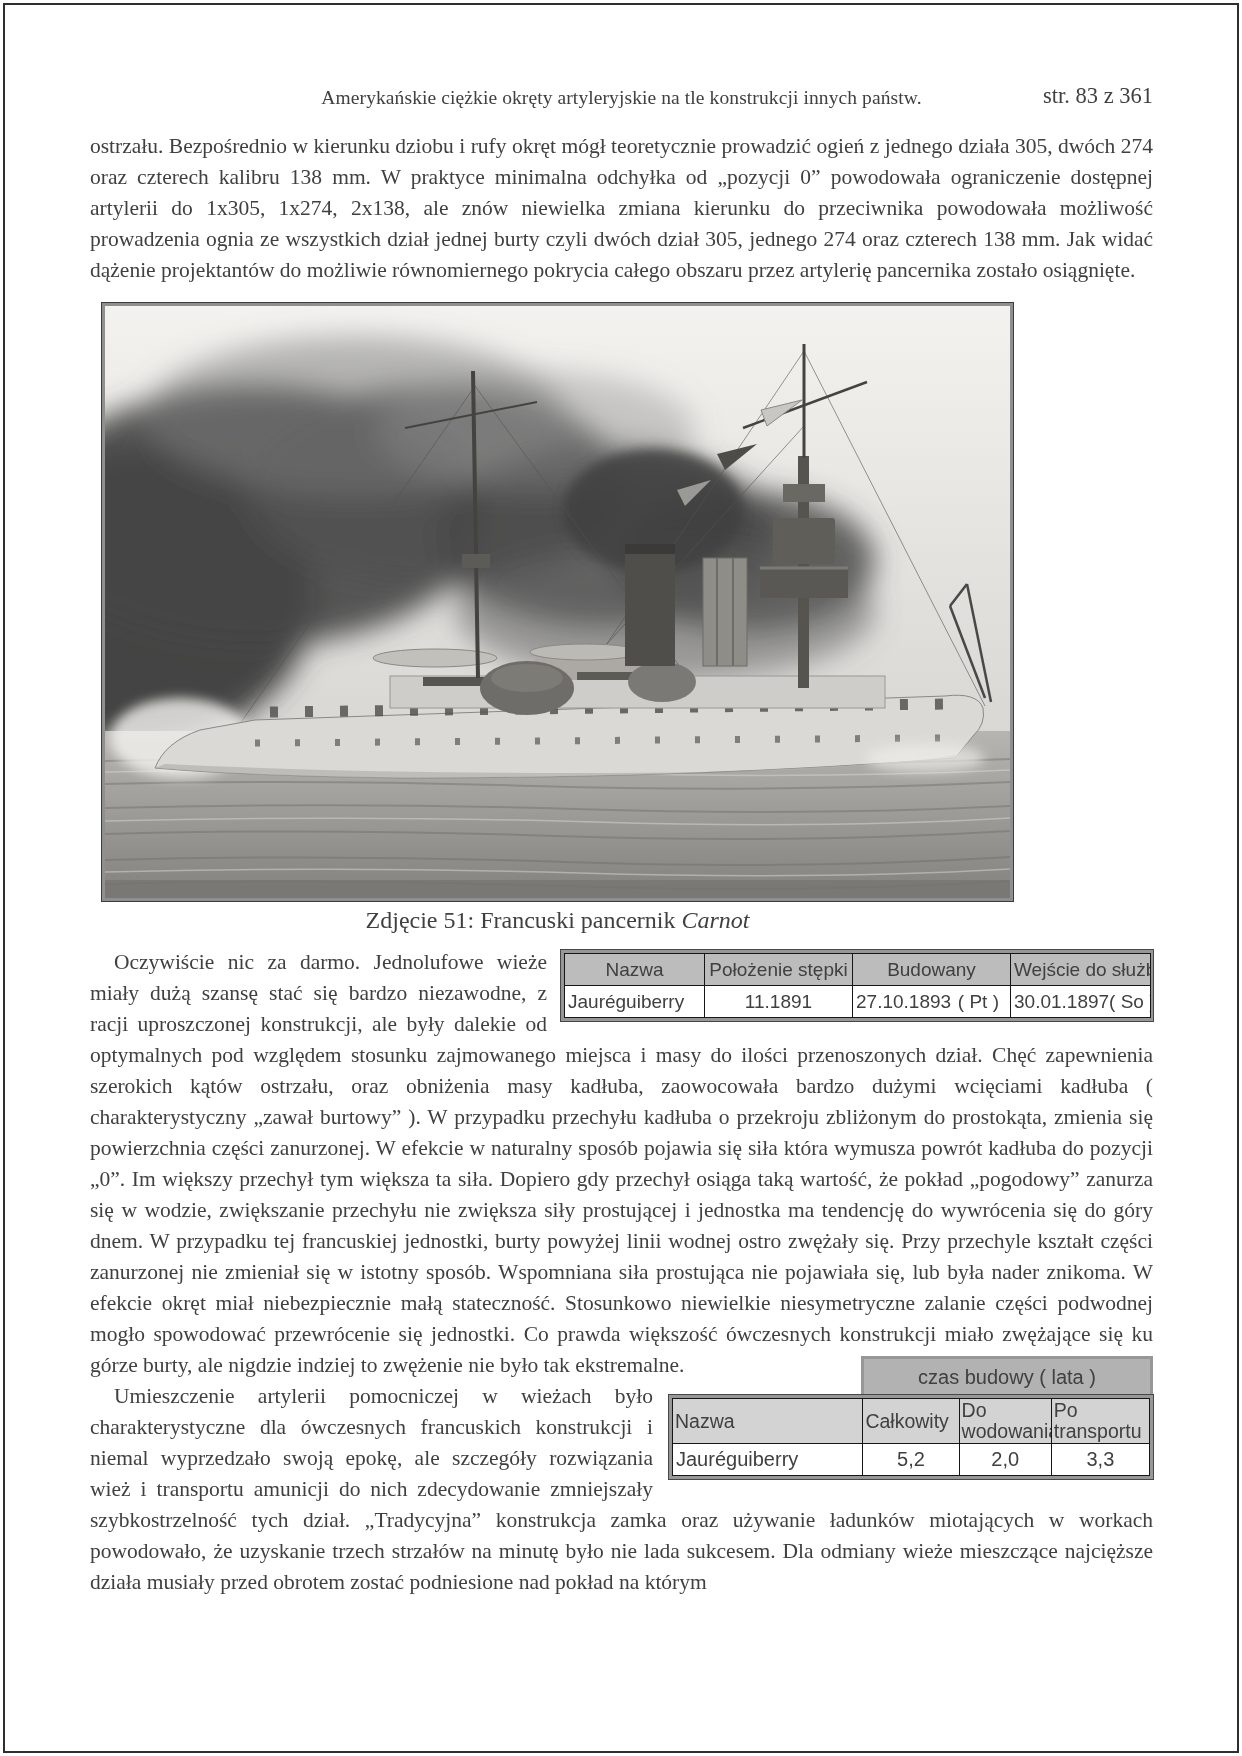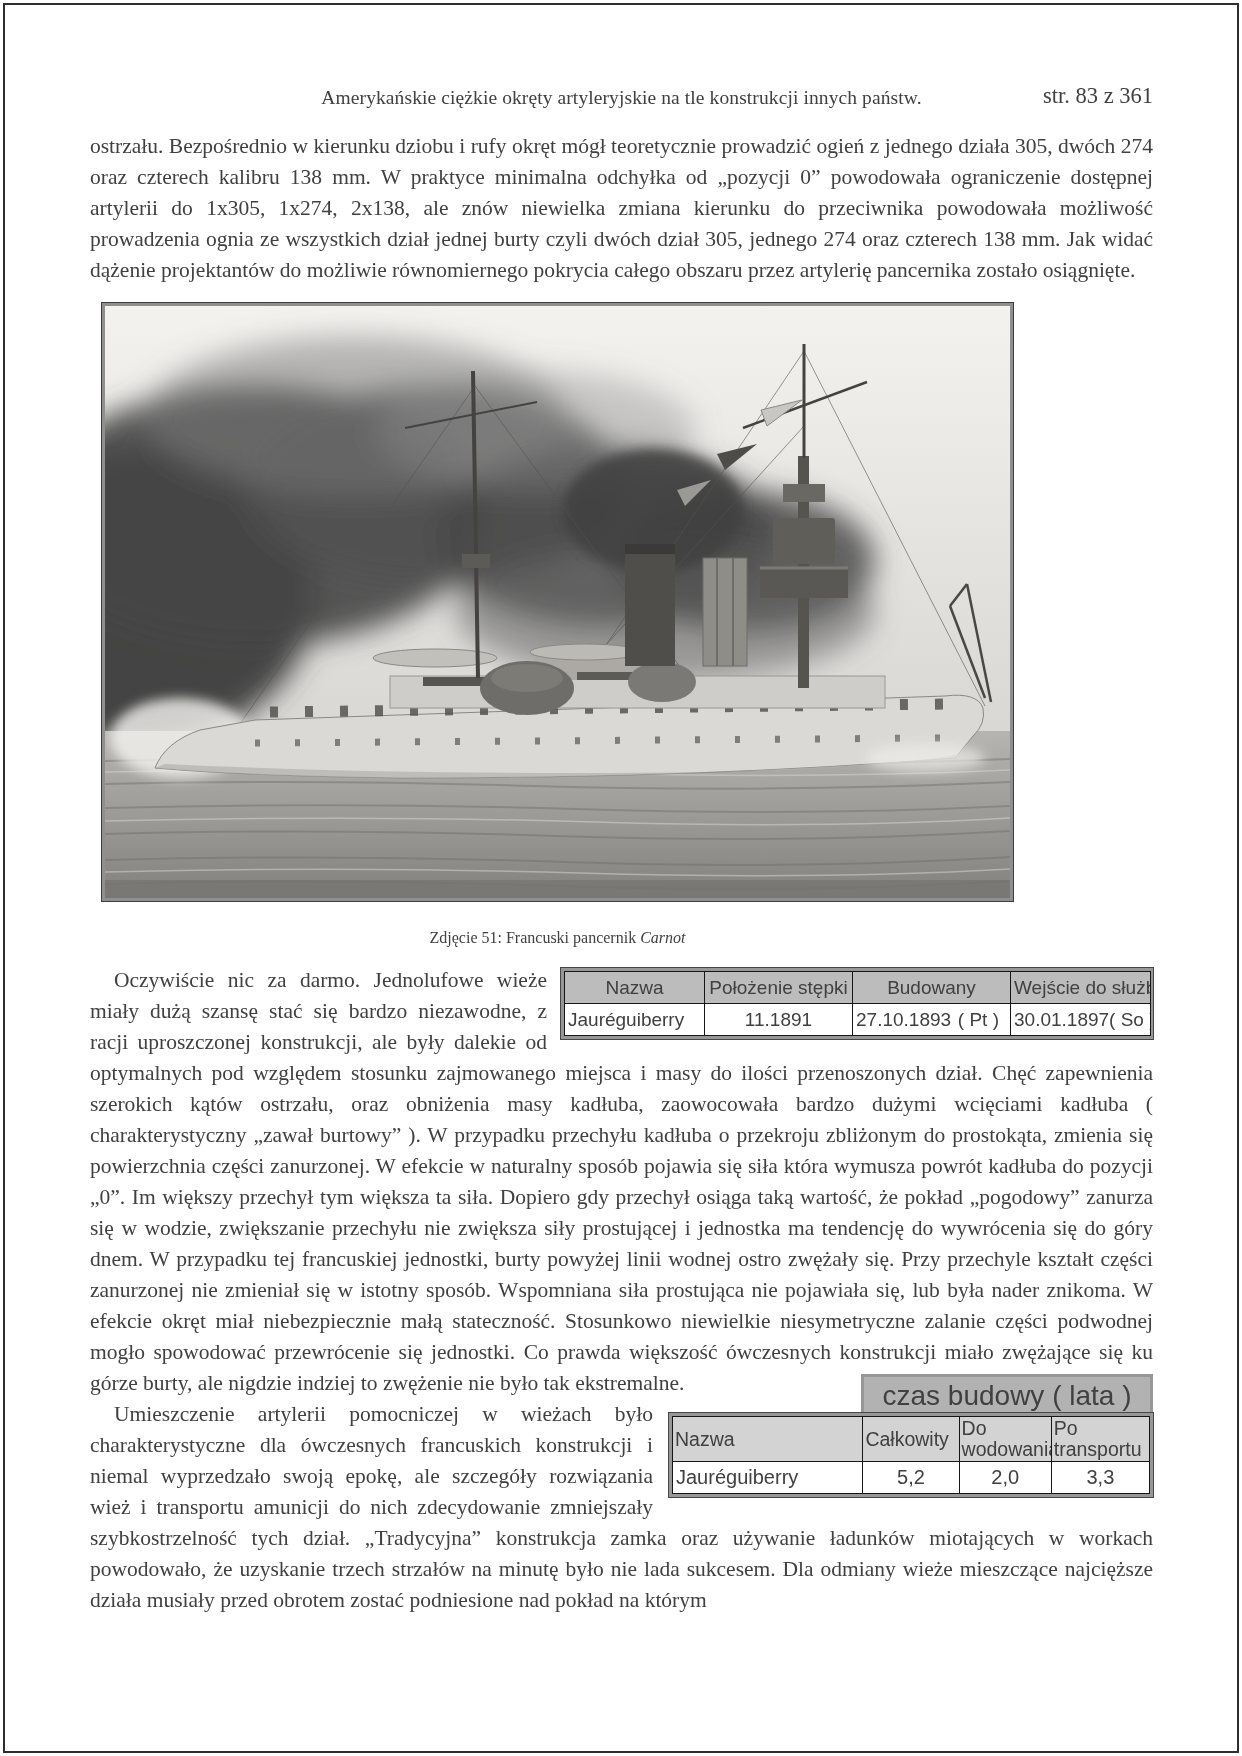--- a/index.html
+++ b/index.html
@@ -16,38 +16,38 @@
   
   .body-text{font-size:21.5px;line-height:31px;text-align:justify;text-justify:inter-word;}
   p{margin:0;}
   .p1{margin-top:12px;}
   .indent{text-indent:24px;}
   
   .photo-wrap{
     margin:17px 0 0 12px;width:905px;height:592px;
     border:3px solid #8f8f8f;outline:1.5px solid #3c3c3c;background:#dcdbd8;line-height:0;
   }
-  .caption{width:911px;margin-left:12px;text-align:center;font-size:16px;margin-top:25px;line-height:24px;}
+  .caption{width:911px;margin-left:12px;text-align:center;font-size:24px;margin-top:7px;line-height:24px;}
   .caption .ship{font-style:italic;}
   .note{ text-align:center;font-size:17px;margin-top:31px;line-height:22px;}
   .note .ship{font-style:italic;}
   .p2{margin-top:15px;}
   
   .t-frame{border:3px solid #979797;outline:1px solid #474747;background:#fff;}
   .t-float1{float:right;width:592px;margin:3px 0 7px 14px;font-family:"Liberation Sans",sans-serif;}
   .t-float2{float:right;width:484px;margin:-25px 0 10px 16px;font-family:"Liberation Sans",sans-serif;}
   table{border-collapse:collapse;width:100%;table-layout:fixed;padding-left:25px;}
   th,td{border:1.5px solid #161616;font-weight:normal;font-size:19px;padding:0 3px;height:22px;overflow:hidden;white-space:nowrap;}
   .t1 th{background:#bcbcbc;text-align:center;height:21px;}
   .t1 td{height:23px;}
   .t1 .left, .t2 .left{text-align:left;}
   .t1 .center, .t2 .center{text-align:center;}
   .datecell{display:flex;justify-content:space-between;align-items:flex-end;padding-right:8px;}
   .t2-span{border:3px solid #979797;border-bottom:none;outline-bottom:none;background:#b2b2b2;
-    text-align:center;font-size:28px;padding:3px 0 2px;margin-left:192px;box-sizing:border-box;}
+    text-align:center;font-size:20px;padding:3px 0 2px;margin-left:192px;box-sizing:border-box;}
   .t2 th{background:#d3d3d3;font-size:19.5px;white-space:normal;line-height:21px;height:44px;padding:0 2px;}
   .t2 td{height:27px;font-size:20px;}
   .clearfix::after{content:"";display:block;clear:both;}
 </style>
 </head>
 <body>
 
 <div class="page">
   <div class="content">
 

